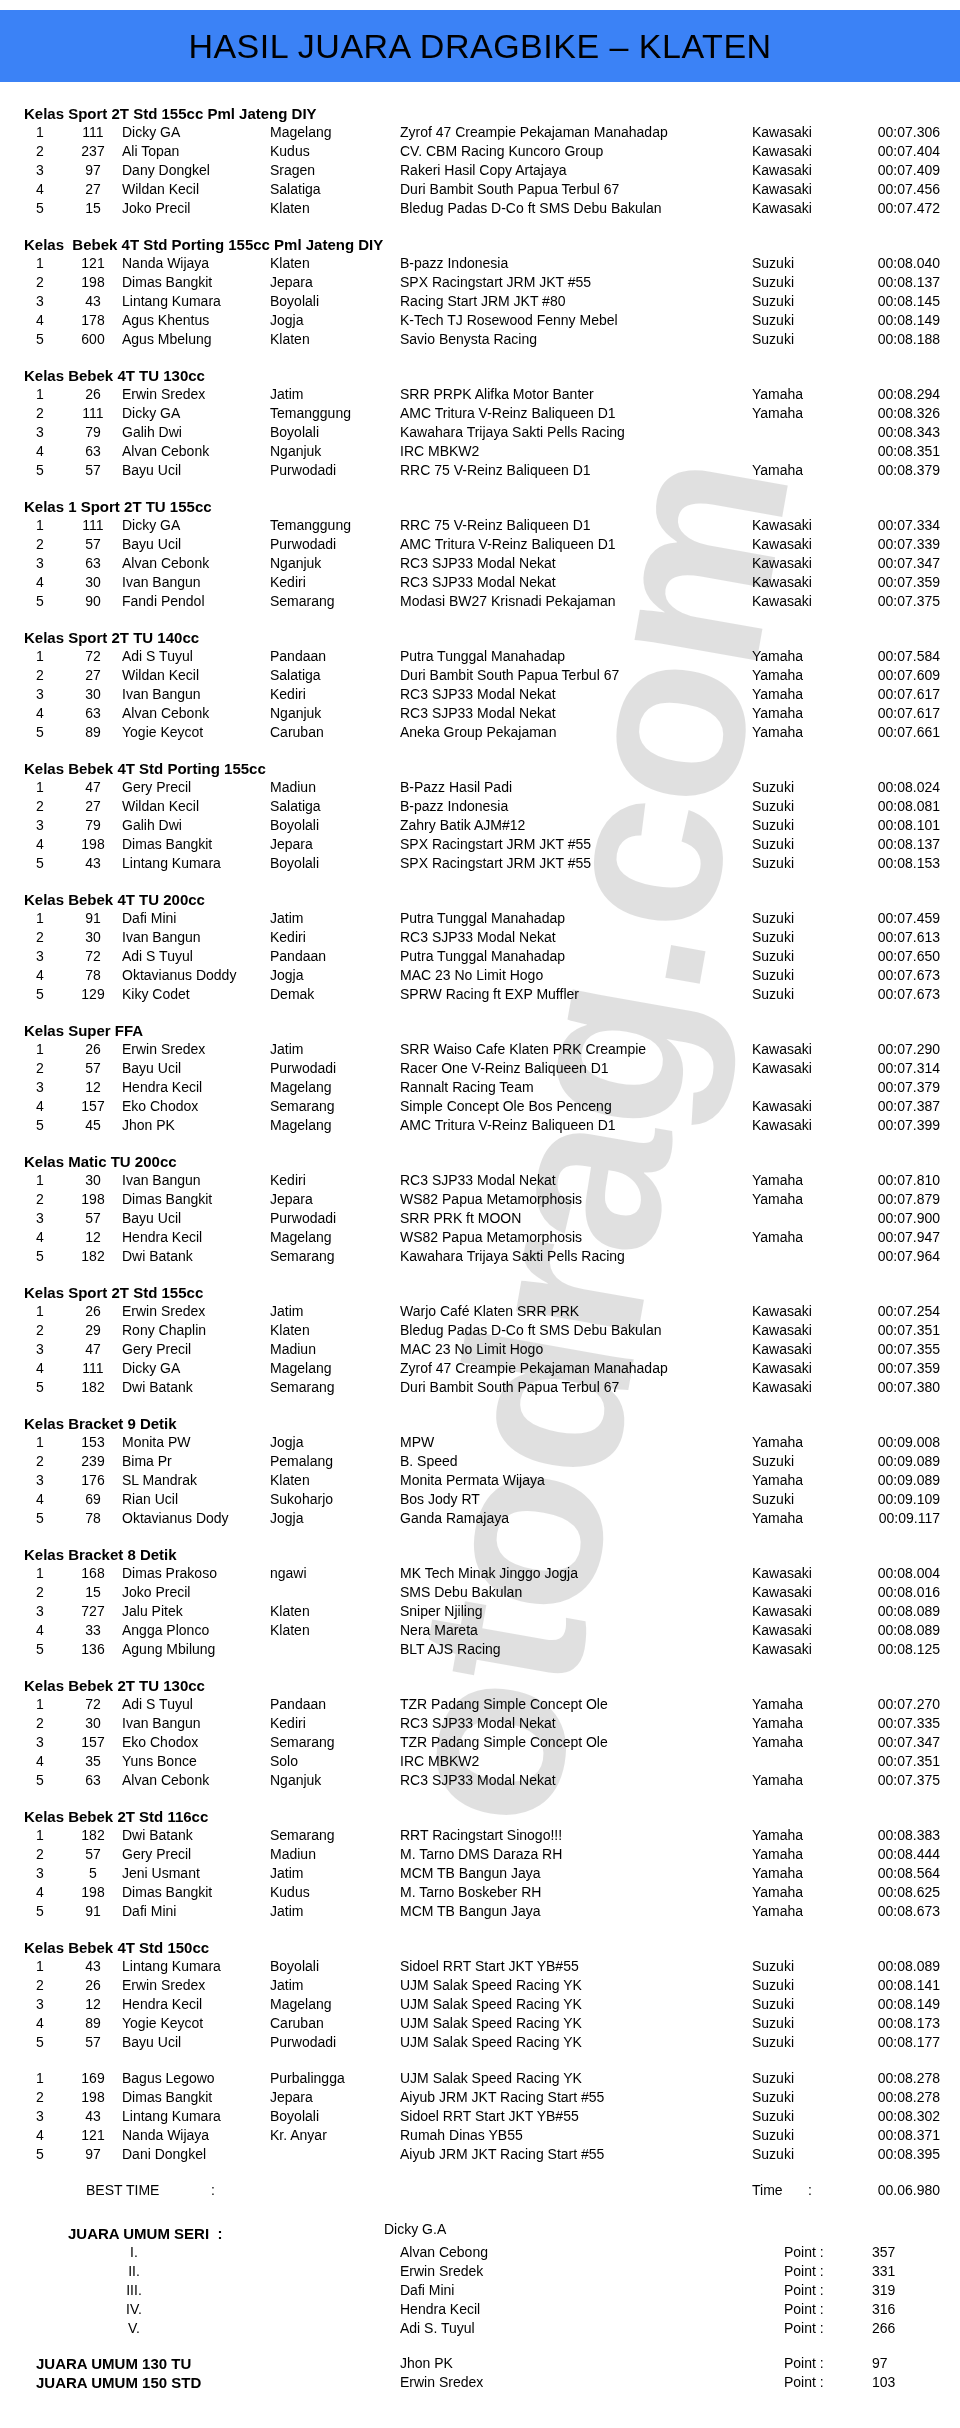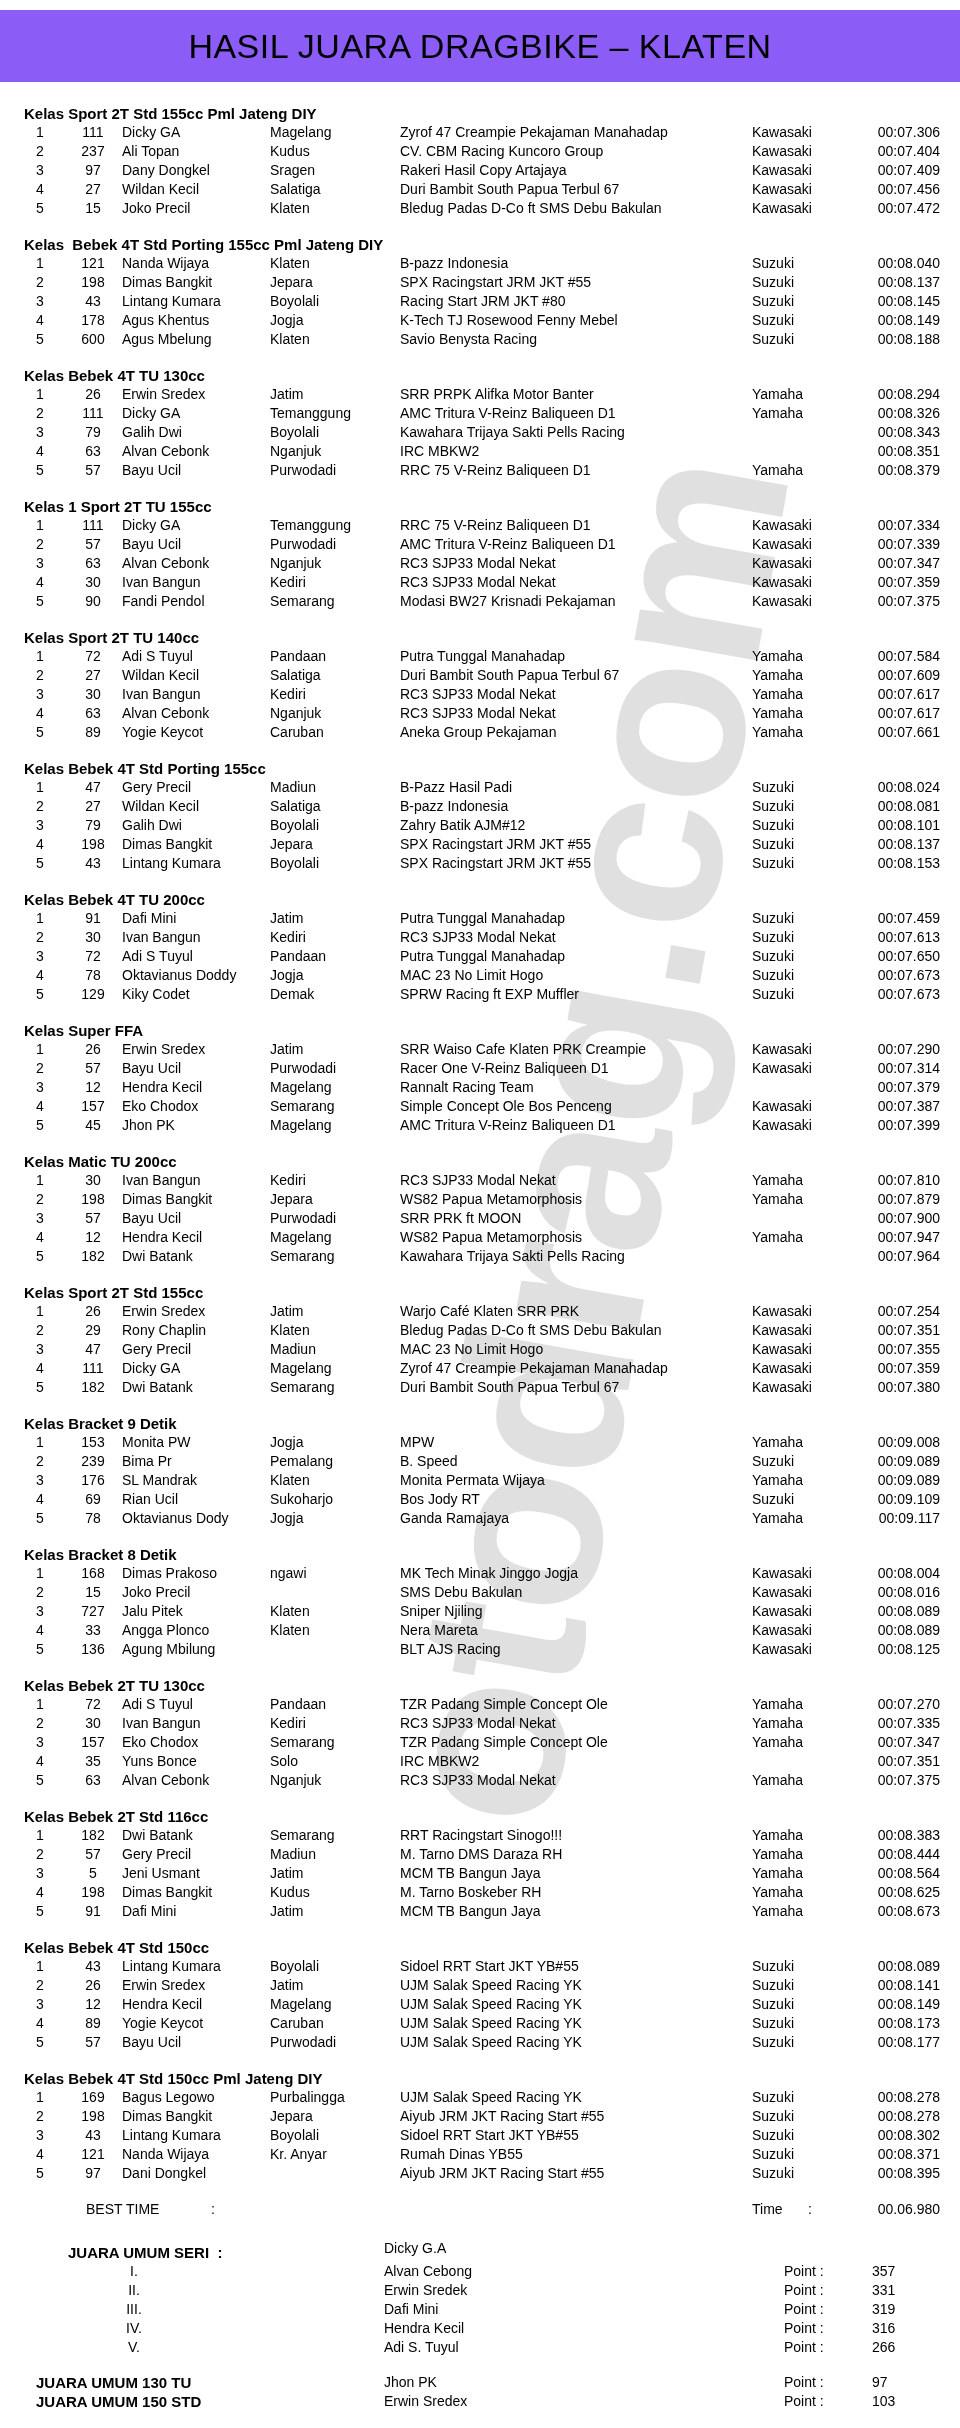--- a/index.html
+++ b/index.html
@@ -7,21 +7,21 @@
     width: 960px; height: 2428px;
     background: #ffffff;
     font-family: "Liberation Sans", sans-serif;
     color: #000;
     position: relative;
     overflow: hidden;
   }
   .banner {
     position: absolute; top: 10px; left: 0;
     width: 960px; height: 72px;
-    background: #8b5cf6;
+    background: #3b82f6;
     z-index: 2;
   }
   .title {
     font-size: 34px; line-height: 72px;
     text-align: center; font-weight: 400;
     letter-spacing: 0.5px;
     white-space: pre;
   }
   .watermark {
     position: absolute;
@@ -66,21 +66,21 @@
 
   .ju-header {
     margin-top: 24px;
     height: 19px; line-height: 19px;
     padding-left: 36px;
     font-weight: 700; font-size: 15px;
     white-space: pre;
     margin-left: 32px;
   }
   .ju-rank  { left: 112px; width: 44px; text-align: center; }
-  .ju-name  { left: 384px; text-align: center; }
+  .ju-name  { left: 400px; text-align: center; }
   .ju-plabel{ left: 752px; margin-left: 32px; }
   .ju-point { left: 872px; }
 
   .jufinal-row.first { margin-top: 16px; }
   .juf-label { left: 36px; font-weight: 700; font-size: 15px; }
 </style>
 </head>
 <body>
 
 <div class="banner">
@@ -806,21 +806,20 @@
           <span class="cell c-pos">5</span>
           <span class="cell c-num">57</span>
           <span class="cell c-name">Bayu Ucil</span>
           <span class="cell c-city">Purwodadi</span>
           <span class="cell c-team">UJM Salak Speed Racing YK</span>
           <span class="cell c-brand">Suzuki</span>
           <span class="cell c-time">00:08.177</span>
         </div>
       </div>
       <div class="section">
-        <div class="sec-header">Kelas Bebek 4T Std 150cc Pml Jateng DIY</div>
         <div class="row">
           <span class="cell c-pos">1</span>
           <span class="cell c-num">169</span>
           <span class="cell c-name">Bagus Legowo</span>
           <span class="cell c-city">Purbalingga</span>
           <span class="cell c-team">UJM Salak Speed Racing YK</span>
           <span class="cell c-brand">Suzuki</span>
           <span class="cell c-time">00:08.278</span>
         </div>
         <div class="row">

